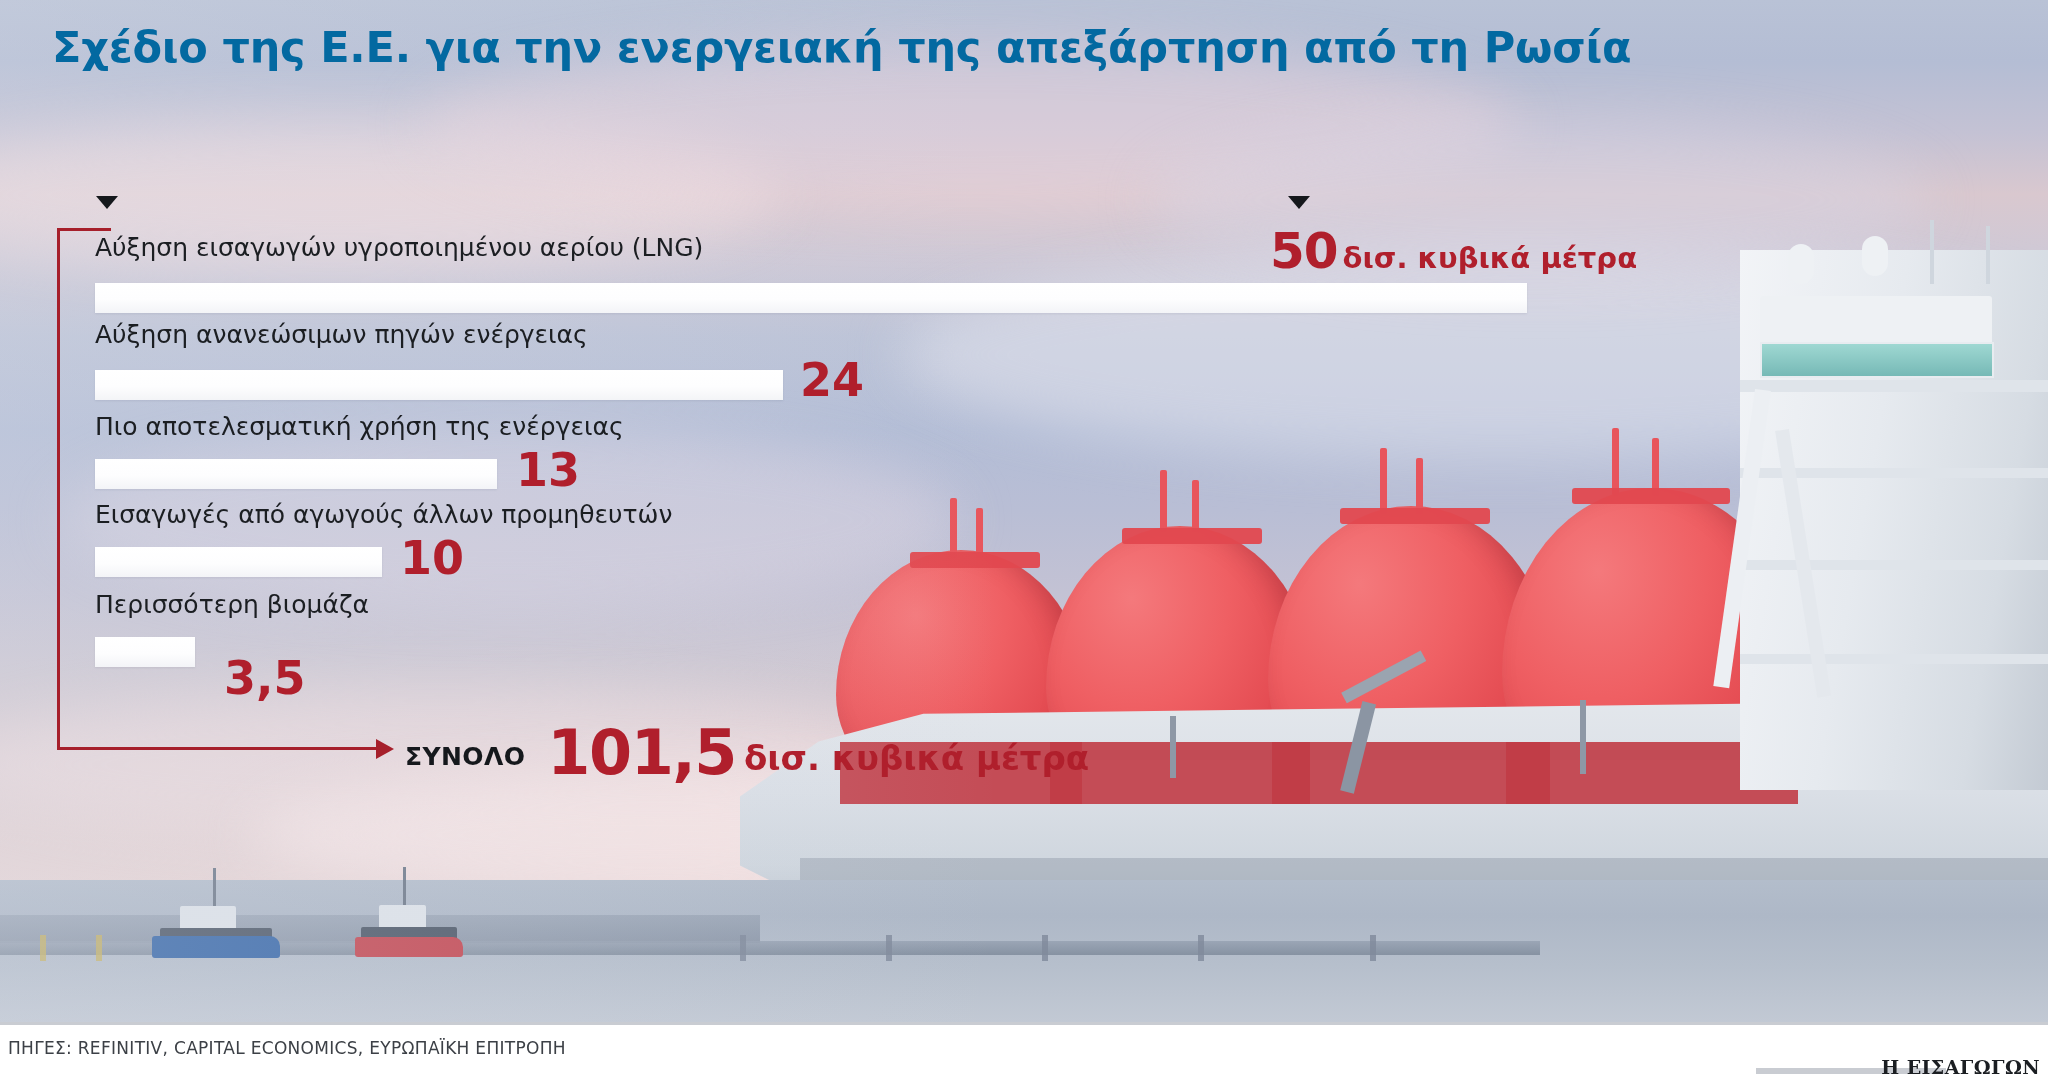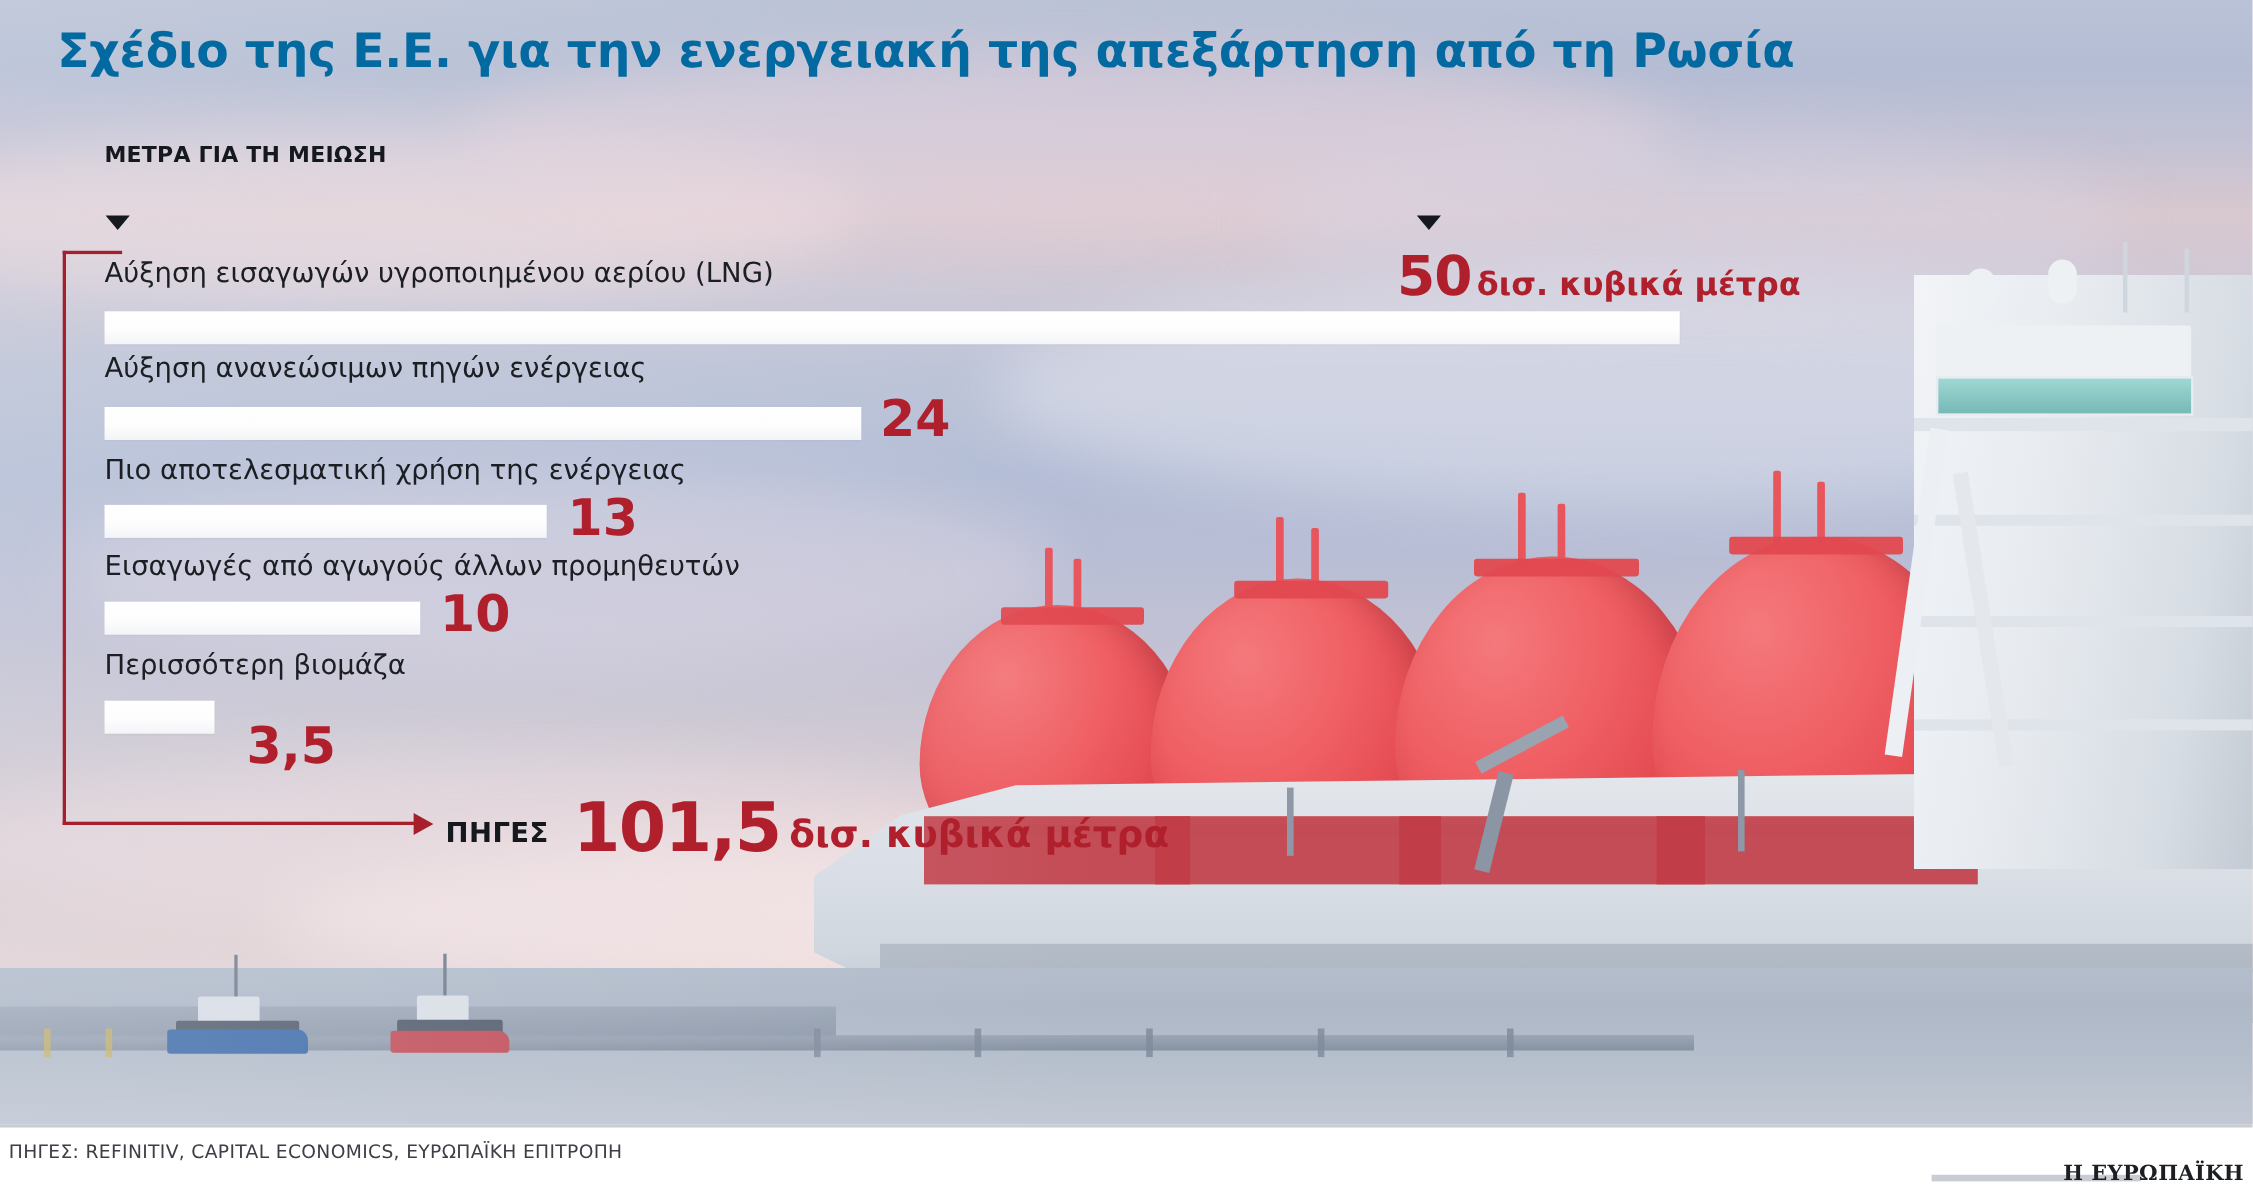--- a/index.html
+++ b/index.html
@@ -311,21 +311,20 @@
     </div>
 
     <div class="leftfade"></div>
   </div>
 
   <div class="content">
 
     <div class="title">Σχέδιο της Ε.Ε.  για  την ενεργειακή της απεξάρτηση από τη Ρωσία</div>
 
     <div class="colhead left">
-      <div>ΜΕΤΡΑ ΓΙΑ ΤΗ ΜΕΙΩΣΗ</div>
     </div>
     <div class="caret left"></div>
 
     <div class="caret right"></div>
 
     <div class="rhs-val">
       <span class="num">50</span><span class="unit">δισ. κυβικά μέτρα</span>
     </div>
 
     <div class="bracket"></div>
@@ -346,22 +345,22 @@
 
     <div class="rowlabel" style="top:500px;">Εισαγωγές από αγωγούς άλλων προμηθευτών</div>
     <div class="bar" style="top:547px;width:287px;"></div>
     <div class="barval" style="left:400px;top:535px;">10</div>
 
     <div class="rowlabel" style="top:590px;">Περισσότερη βιομάζα</div>
     <div class="bar" style="top:637px;width:100px;"></div>
     <div class="barval" style="left:224px;top:655px;">3,5</div>
 
     <div class="total">
-      <span class="tlabel">ΠΗΓΕΣ</span><span class="tnum">101,5</span><span class="tunit">δισ. κυβικά μέτρα</span>
+      <span class="tlabel">ΣΥΝΟΛΟ</span><span class="tnum">101,5</span><span class="tunit">δισ. κυβικά μέτρα</span>
     </div>
 
 
     <div class="footrule"></div>
     <div class="sources">ΠΗΓΕΣ: REFINITIV, CAPITAL ECONOMICS, ΕΥΡΩΠΑΪΚΗ ΕΠΙΤΡΟΠΗ</div>
     <div class="brandrule"></div>
-    <div class="brand">Η ΕΥΡΩΠΑΪΚΗ</div>
+    <div class="brand">Η ΕΙΣΑΓΩΓΩΝ</div>
   </div>
 </div>
 
 </body></html>

